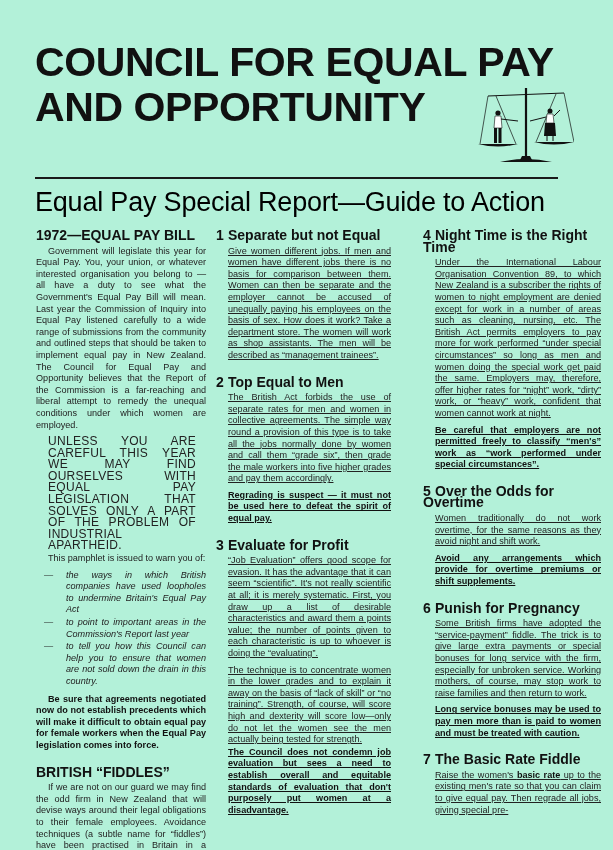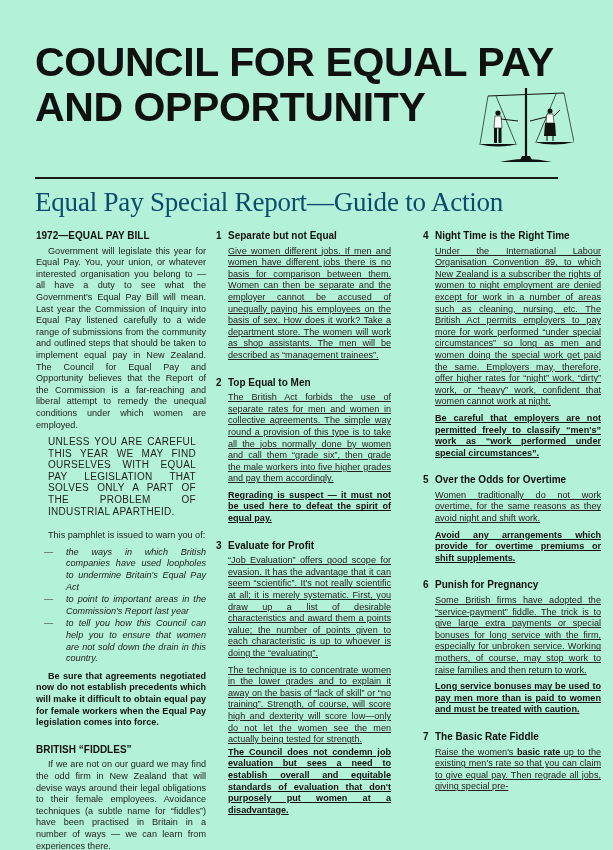--- a/index.html
+++ b/index.html
@@ -17,35 +17,34 @@
     font-weight: bold; font-size: 41px; line-height: 45px;
     letter-spacing: -0.4px; color: #111;
   }
   .masthead div { white-space: nowrap; }
   .scales { position: absolute; left: 478px; top: 86px; width: 96px; width: 96px; height: 80px; }
   .rule {
     position: absolute; left: 35px; top: 177px; width: 523px; height: 2px; background: #1a1a1a;
   }
   .subtitle {
     position: absolute; left: 35px; top: 186px;
-    font-size: 27px; line-height: 32px; color: #0c4a6e; white-space: nowrap;
+    font-size: 27px; line-height: 32px; color: #000000; white-space: nowrap;
     letter-spacing: -0.2px;
-    font-family: Liberation Serif, serif;
   }
   .col { position: absolute; top: 230px; font-size: 9.1px; line-height: 11.6px; color: #222; }
   .col-left { left: 36px; width: 170px; }
   .col-mid { left: 216px; width: 175px; }
   .col-right { left: 423px; width: 178px; }
-  .head { font-weight: bold; font-size: 10px; margin: 0 0 4px 0; color: #111; }
+  .head { font-weight: bold; font-size: 14px; margin: 0 0 4px 0; color: #111; }
   .num { display: inline-block; width: 12px; }
   p { margin: 0 0 5px 0; text-align: justify; }
   .indent { text-indent: 12px; }
   .body-in { padding-left: 12px; text-decoration: underline; }
   .bold { font-weight: bold; color: #111; }
-  .caps { padding-left: 12px; padding-right: 10px; font-size: 10px; letter-spacing: 0.3px; text-align: justify; margin-bottom: 13px; }
+  .caps { padding-left: 12px; padding-right: 10px; font-size: 12px; letter-spacing: 0.3px; text-align: justify; margin-bottom: 1px; }
   ul.dash { list-style: none; margin: 0 0 6px 0; padding: 0; }
   ul.dash li { position: relative; padding-left: 30px; margin-bottom: 1px; text-align: justify; font-style: italic; }
   ul.dash li::before { content: "\2014"; position: absolute; left: 8px; }
   .gap { height: 10px; }
 </style>
 </head>
 <body>
 
 <div class="page">
 

